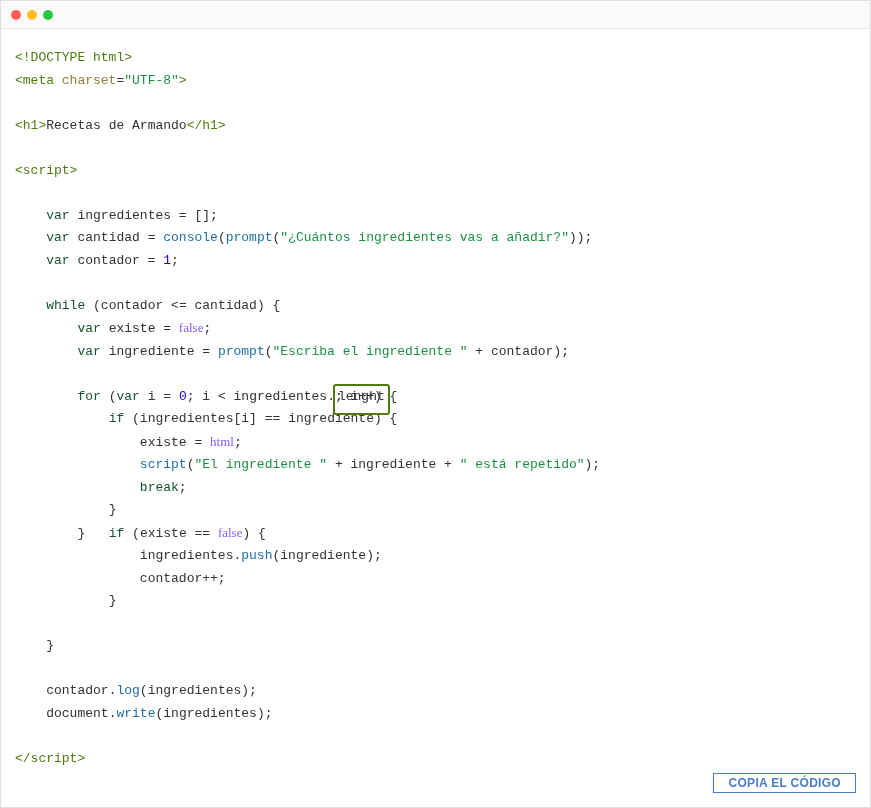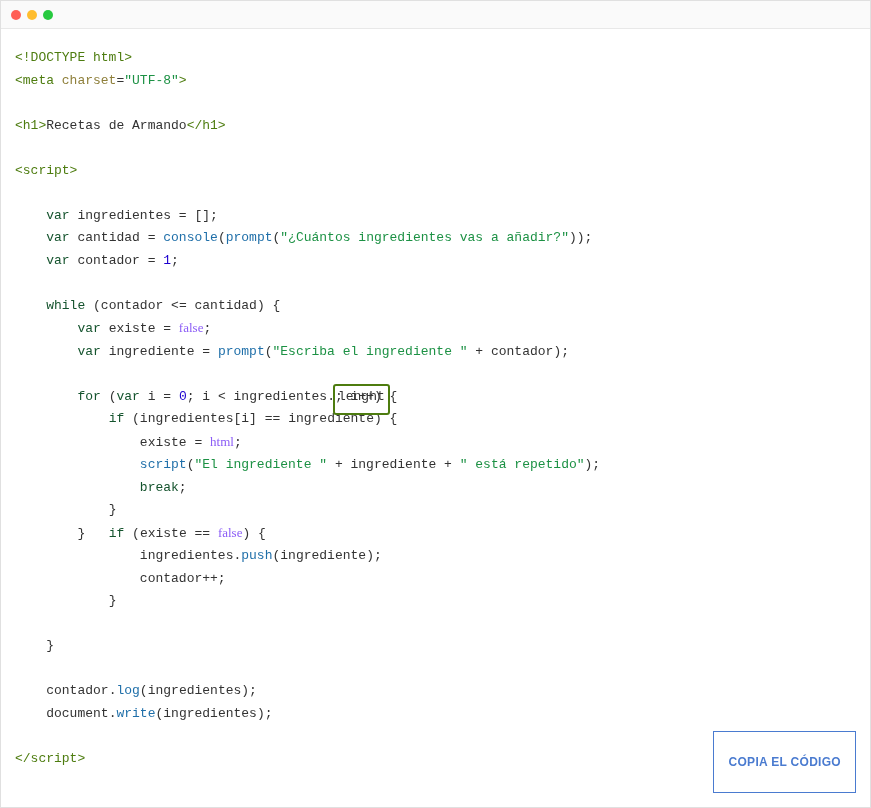--- a/index.html
+++ b/index.html
@@ -64,21 +64,21 @@
     position: absolute;
     right: 14px;
     bottom: 14px;
     border: 1px solid #4a7bd0;
     color: #4a7bd0;
     background: #fff;
     font-family: Arial, sans-serif;
     font-size: 12px;
     font-weight: 600;
     letter-spacing: 0.3px;
-    padding: 23px 14px;
+    padding: 2px 14px;
     cursor: pointer;
   }
 </style>
 </head>
 <body>
 
 <div class="window">
   <div class="titlebar">
     <div class="dot red"></div>
     <div class="dot yellow"></div>

